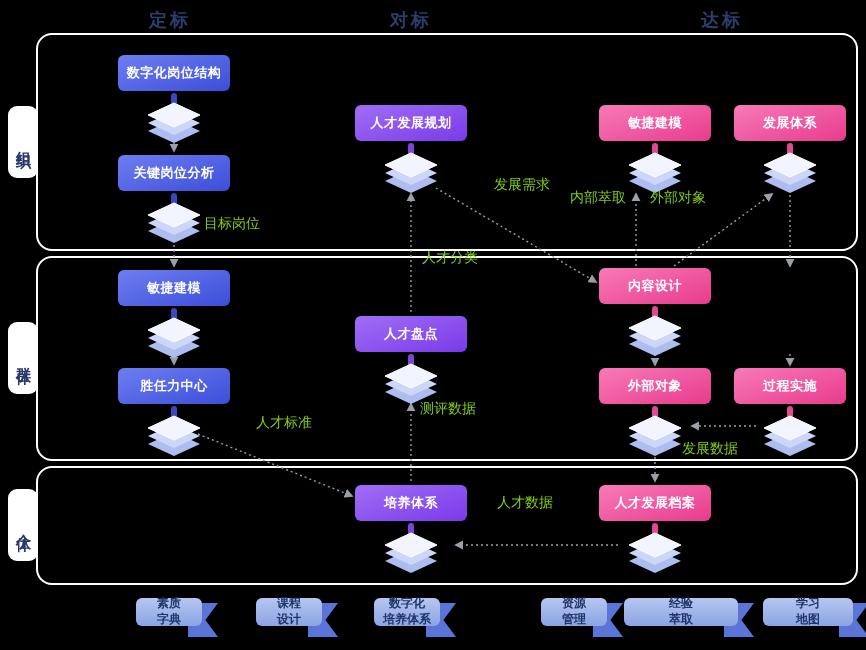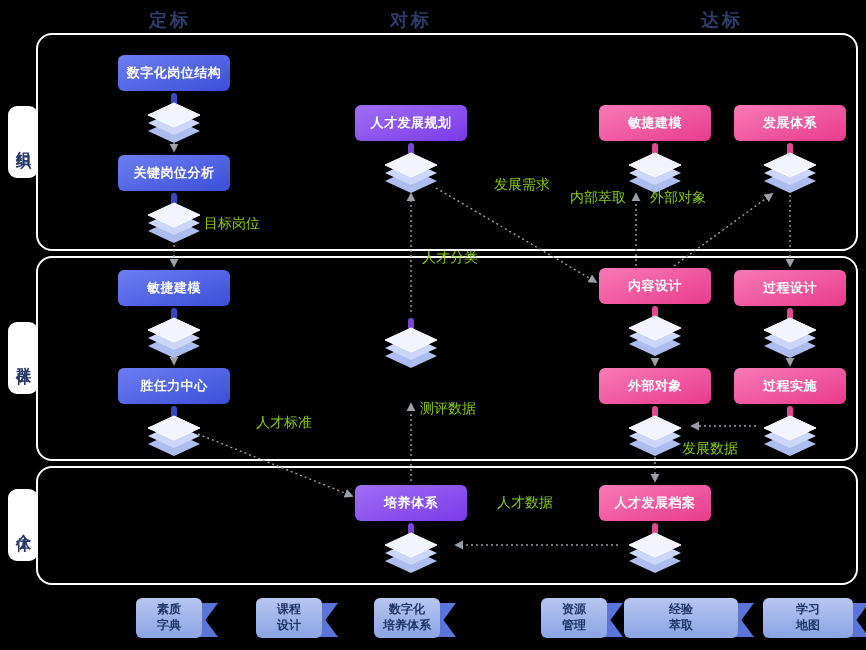--- a/index.html
+++ b/index.html
@@ -40,21 +40,21 @@
   .node.purple .stack{color:#7a46d8;}
   .node.pink  .stack{color:#e04890;}
   .stack{display:block;margin:2px auto 0;width:64px;height:52px;}
   
   .edge-label{
     position:absolute;font-size:14px;color:#84cc16;z-index:3;white-space:nowrap;
   }
   
   #edges{position:absolute;left:0;top:0;z-index:1;pointer-events:none;}
   
-  .ribbon{position:absolute;width:66px;height:40px;z-index:2;}
+  .ribbon{position:absolute;width:66px;height:28px;z-index:2;}
   .ribbon::after{
     content:"";position:absolute;right:-16px;top:5px;width:30px;height:34px;
     background:#5b74d8;clip-path:polygon(0 0,100% 0,58% 50%,100% 100%,0 100%);
   }
   .ribbon-panel{
     position:absolute;inset:0;z-index:1;border-radius:6px;
     background:linear-gradient(180deg,#b7c6f0,#8ba4e4);
     display:flex;flex-direction:column;align-items:center;justify-content:center;
     font-size:12px;font-weight:bold;color:#1e3566;line-height:1.3;text-align:center;
   }
@@ -147,20 +147,21 @@
   <div class="node purple" style="left:355px;top:105px;">
     <div class="node-box">人才发展规划</div>
     <svg class="stack" viewBox="0 0 64 52">
       <rect x="29" y="0" width="6" height="14" rx="3" fill="currentColor"></rect>
       <polygon points="32,26 58,38 32,50 6,38" fill="#aebdf0"></polygon>
       <polygon points="32,18 58,30 32,42 6,30" fill="#ccd6f8"></polygon>
       <polygon points="32,10 58,22 32,34 6,22" fill="#f2f5ff" stroke="#ffffff"></polygon>
     </svg>
   </div>
   <div class="node purple" style="left:355px;top:316px;">
+    <div class="node-box">人才盘点</div>
     <svg class="stack" viewBox="0 0 64 52">
       <rect x="29" y="0" width="6" height="14" rx="3" fill="currentColor"></rect>
       <polygon points="32,26 58,38 32,50 6,38" fill="#aebdf0"></polygon>
       <polygon points="32,18 58,30 32,42 6,30" fill="#ccd6f8"></polygon>
       <polygon points="32,10 58,22 32,34 6,22" fill="#f2f5ff" stroke="#ffffff"></polygon>
     </svg>
   </div>
   <div class="node purple" style="left:355px;top:485px;">
     <div class="node-box">培养体系</div>
     <svg class="stack" viewBox="0 0 64 52">
@@ -202,29 +203,20 @@
     <div class="node-box">人才发展档案</div>
     <svg class="stack" viewBox="0 0 64 52">
       <rect x="29" y="0" width="6" height="14" rx="3" fill="currentColor"></rect>
       <polygon points="32,26 58,38 32,50 6,38" fill="#aebdf0"></polygon>
       <polygon points="32,18 58,30 32,42 6,30" fill="#ccd6f8"></polygon>
       <polygon points="32,10 58,22 32,34 6,22" fill="#f2f5ff" stroke="#ffffff"></polygon>
     </svg>
   </div>
   <div class="node pink" style="left:734px;top:105px;">
     <div class="node-box">发展体系</div>
-    <svg class="stack" viewBox="0 0 64 52">
-      <rect x="29" y="0" width="6" height="14" rx="3" fill="currentColor"></rect>
-      <polygon points="32,26 58,38 32,50 6,38" fill="#aebdf0"></polygon>
-      <polygon points="32,18 58,30 32,42 6,30" fill="#ccd6f8"></polygon>
-      <polygon points="32,10 58,22 32,34 6,22" fill="#f2f5ff" stroke="#ffffff"></polygon>
-    </svg>
-  </div>
-  <div class="node pink" style="left:734px;top:270px;">
-    <div class="node-box">过程设计</div>
     <svg class="stack" viewBox="0 0 64 52">
       <rect x="29" y="0" width="6" height="14" rx="3" fill="currentColor"></rect>
       <polygon points="32,26 58,38 32,50 6,38" fill="#aebdf0"></polygon>
       <polygon points="32,18 58,30 32,42 6,30" fill="#ccd6f8"></polygon>
       <polygon points="32,10 58,22 32,34 6,22" fill="#f2f5ff" stroke="#ffffff"></polygon>
     </svg>
   </div>
   <div class="node pink" style="left:734px;top:368px;">
     <div class="node-box">过程实施</div>
     <svg class="stack" viewBox="0 0 64 52">

